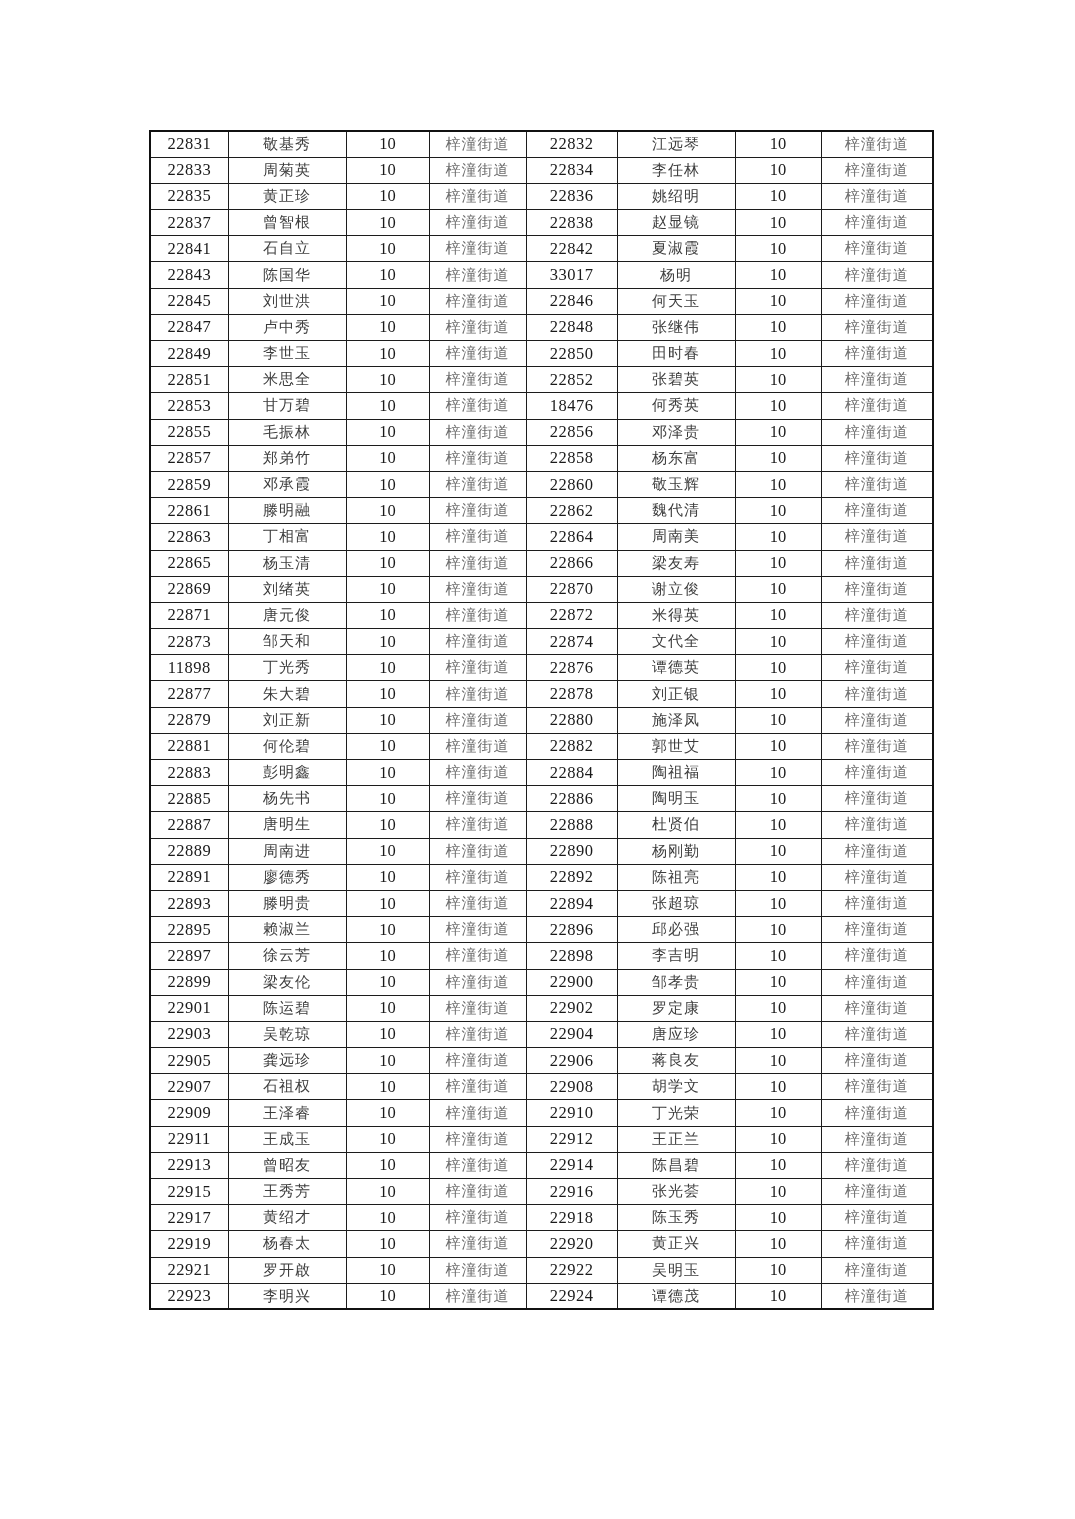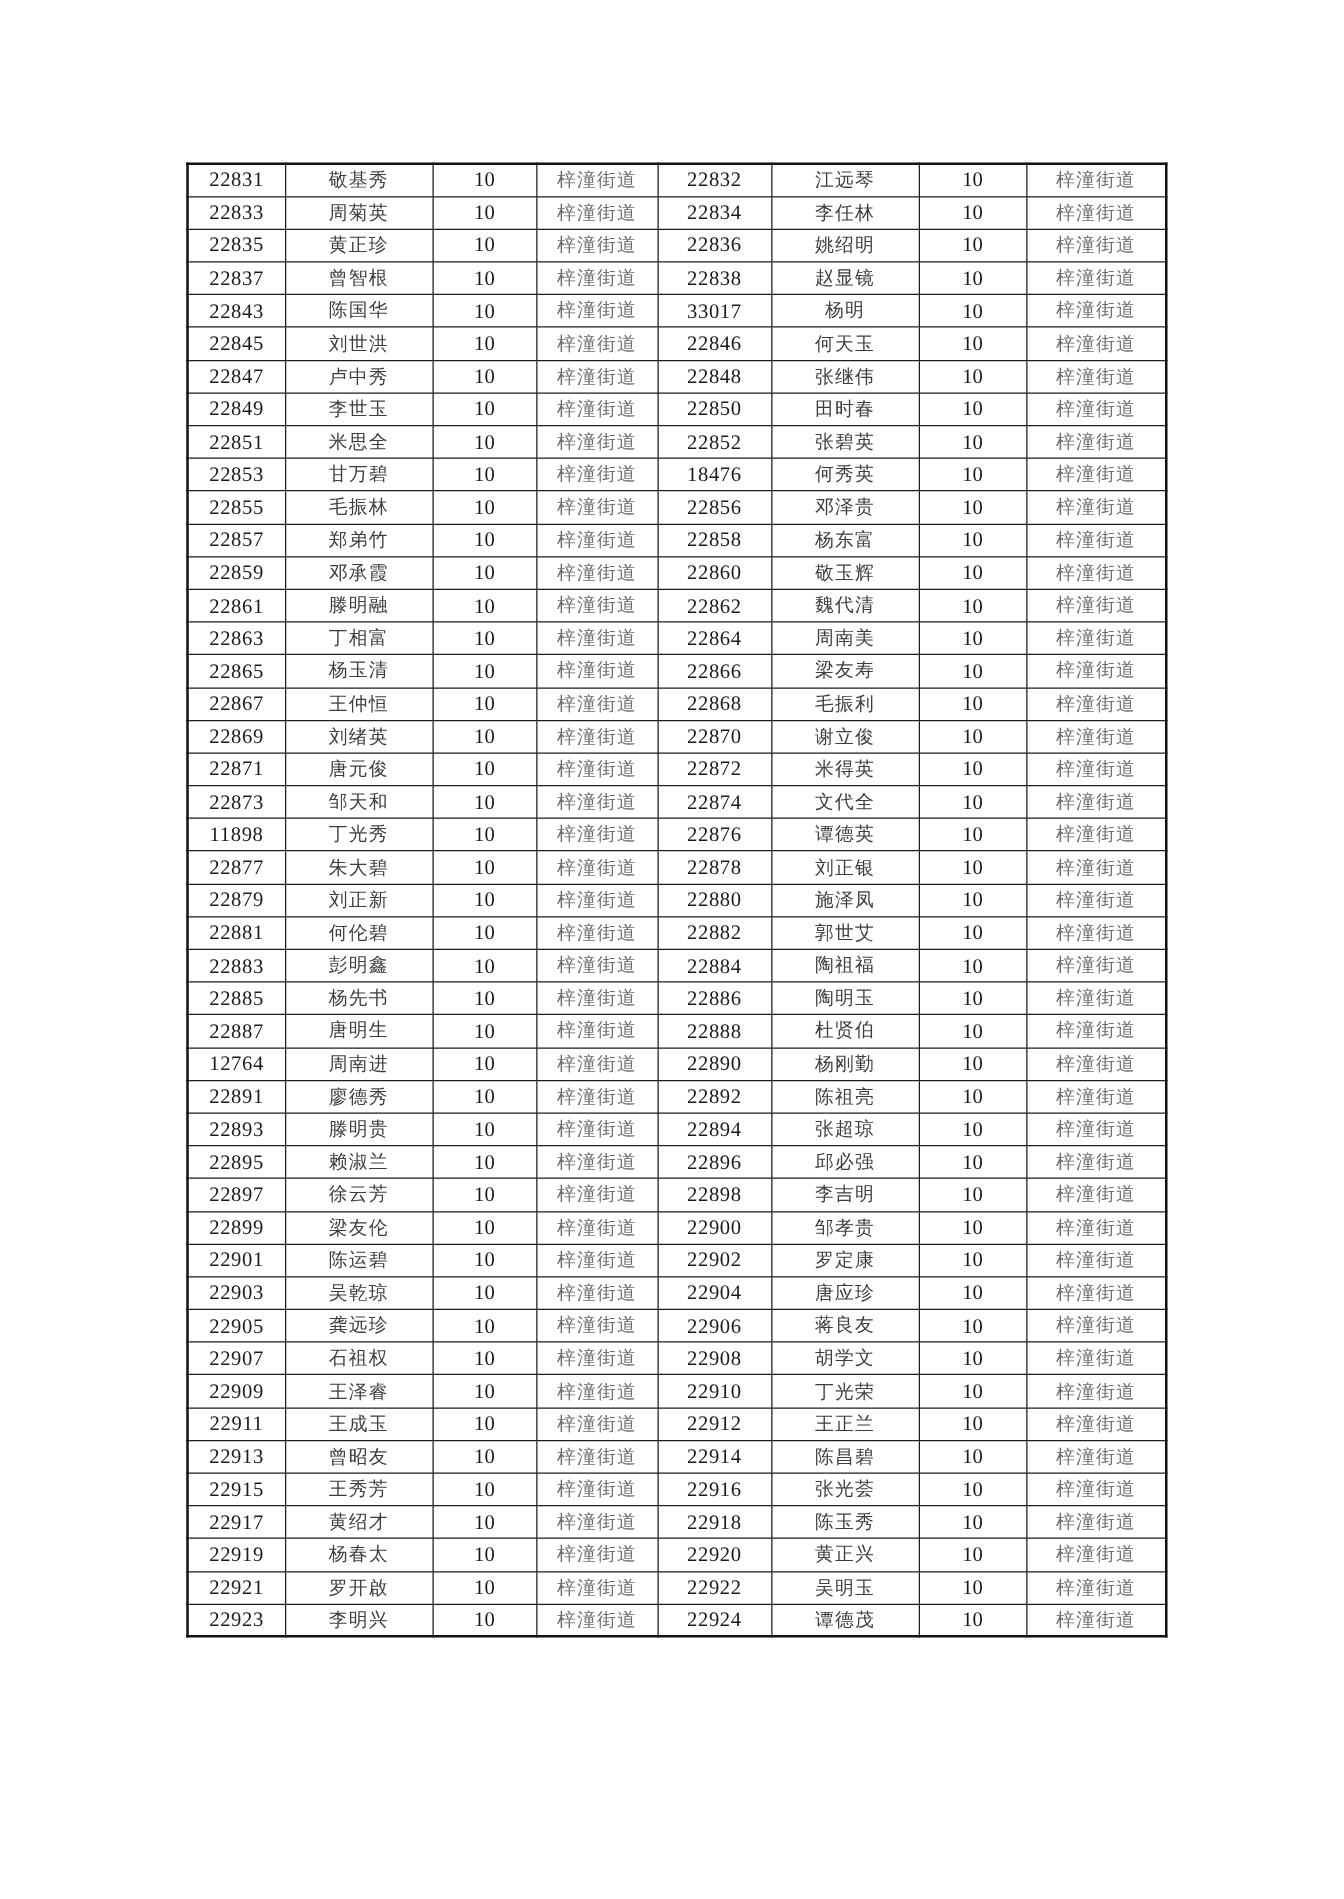--- a/index.html
+++ b/index.html
@@ -113,20 +113,30 @@
           <td class="id">22837</td>
           <td class="name">曾智根</td>
           <td class="amount">10</td>
           <td class="street">梓潼街道</td>
           <td class="id">22838</td>
           <td class="name">赵显镜</td>
           <td class="amount">10</td>
           <td class="street">梓潼街道</td>
         </tr>
         <tr>
+          <td class="id">22841</td>
+          <td class="name">石自立</td>
+          <td class="amount">10</td>
+          <td class="street">梓潼街道</td>
+          <td class="id">22842</td>
+          <td class="name">夏淑霞</td>
+          <td class="amount">10</td>
+          <td class="street">梓潼街道</td>
+        </tr>
+        <tr>
           <td class="id">22843</td>
           <td class="name">陈国华</td>
           <td class="amount">10</td>
           <td class="street">梓潼街道</td>
           <td class="id">33017</td>
           <td class="name">杨明</td>
           <td class="amount">10</td>
           <td class="street">梓潼街道</td>
         </tr>
         <tr>
@@ -233,30 +243,20 @@
           <td class="id">22865</td>
           <td class="name">杨玉清</td>
           <td class="amount">10</td>
           <td class="street">梓潼街道</td>
           <td class="id">22866</td>
           <td class="name">梁友寿</td>
           <td class="amount">10</td>
           <td class="street">梓潼街道</td>
         </tr>
         <tr>
-          <td class="id">22867</td>
-          <td class="name">王仲恒</td>
-          <td class="amount">10</td>
-          <td class="street">梓潼街道</td>
-          <td class="id">22868</td>
-          <td class="name">毛振利</td>
-          <td class="amount">10</td>
-          <td class="street">梓潼街道</td>
-        </tr>
-        <tr>
           <td class="id">22869</td>
           <td class="name">刘绪英</td>
           <td class="amount">10</td>
           <td class="street">梓潼街道</td>
           <td class="id">22870</td>
           <td class="name">谢立俊</td>
           <td class="amount">10</td>
           <td class="street">梓潼街道</td>
         </tr>
         <tr>
@@ -343,21 +343,21 @@
           <td class="id">22887</td>
           <td class="name">唐明生</td>
           <td class="amount">10</td>
           <td class="street">梓潼街道</td>
           <td class="id">22888</td>
           <td class="name">杜贤伯</td>
           <td class="amount">10</td>
           <td class="street">梓潼街道</td>
         </tr>
         <tr>
-          <td class="id">12764</td>
+          <td class="id">22889</td>
           <td class="name">周南进</td>
           <td class="amount">10</td>
           <td class="street">梓潼街道</td>
           <td class="id">22890</td>
           <td class="name">杨刚勤</td>
           <td class="amount">10</td>
           <td class="street">梓潼街道</td>
         </tr>
         <tr>
           <td class="id">22891</td>

